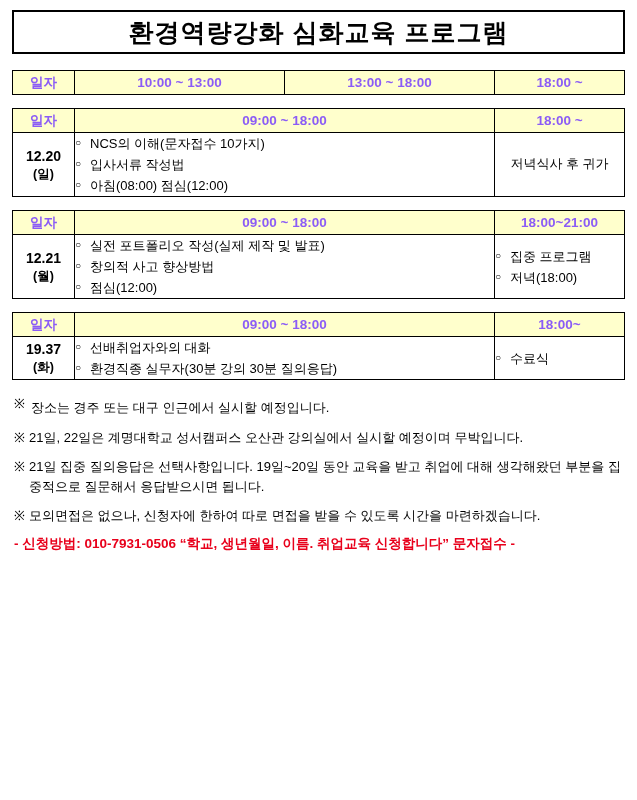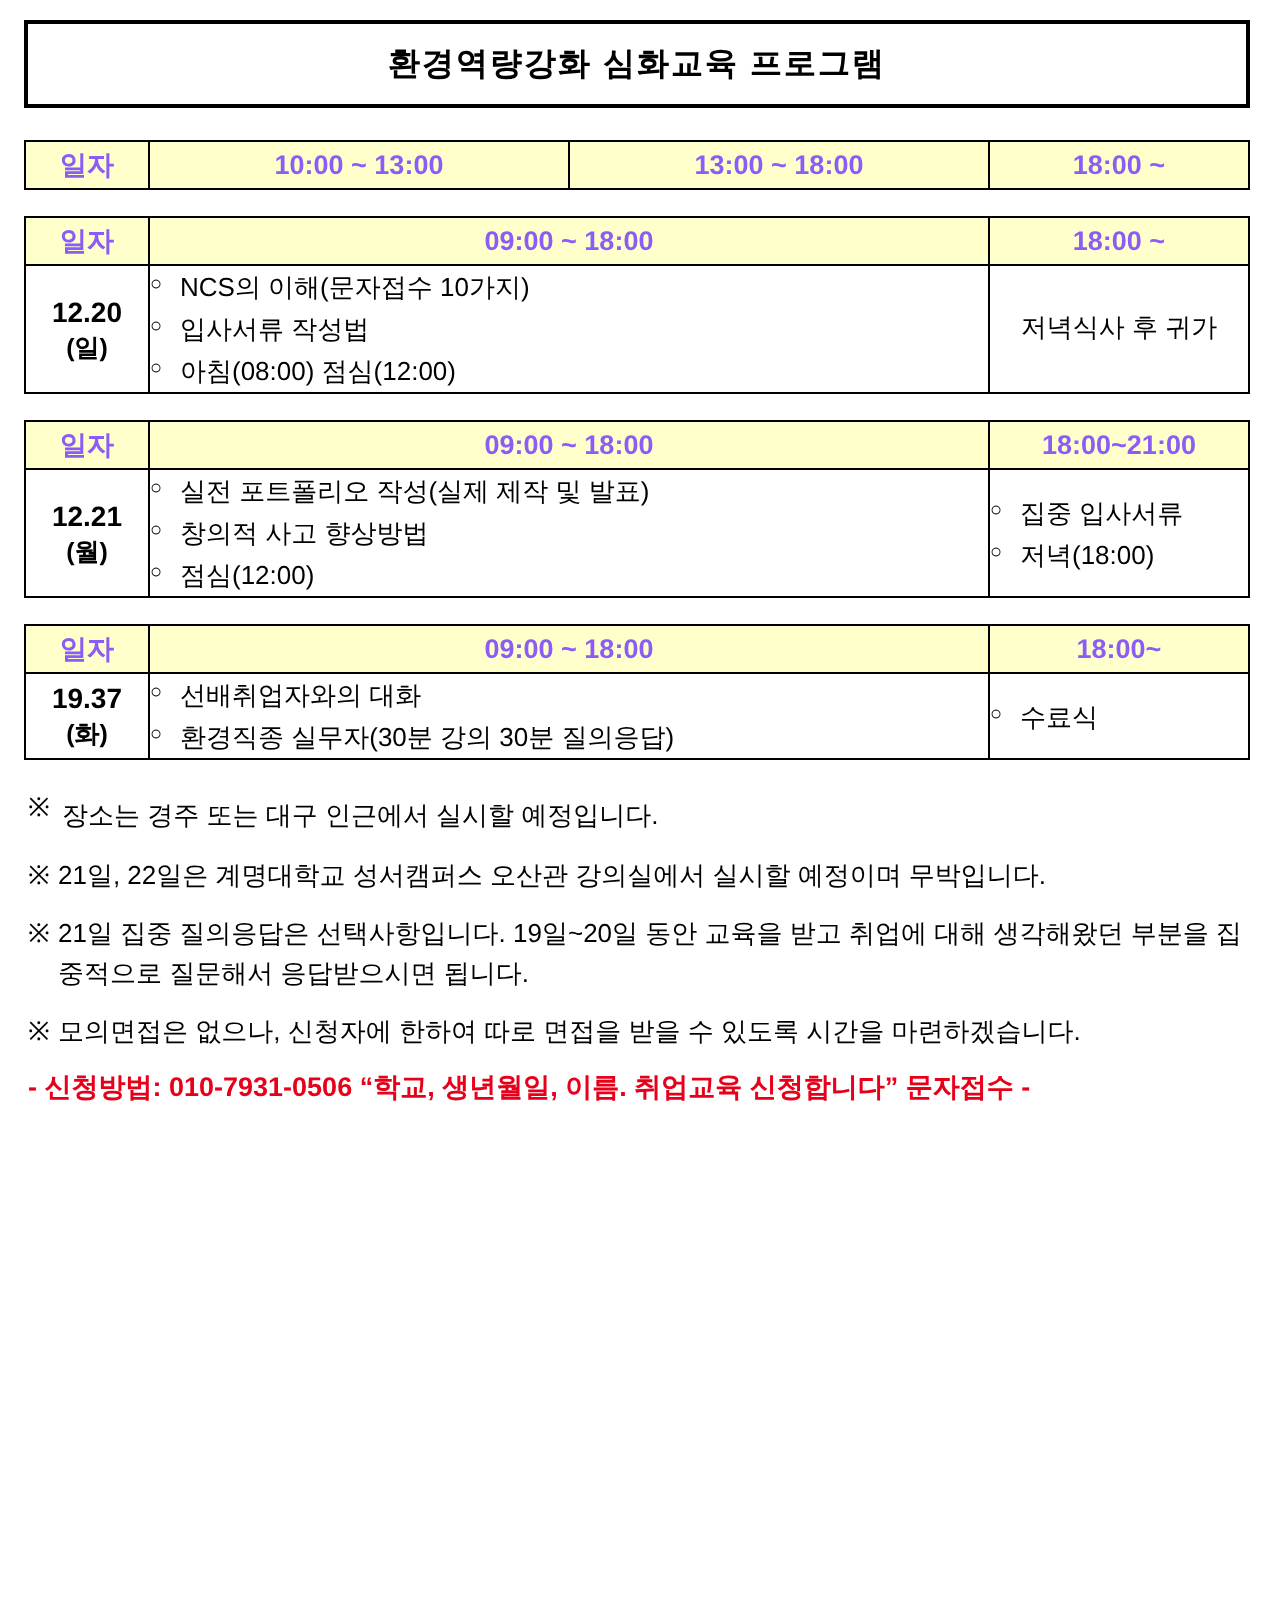--- a/index.html
+++ b/index.html
@@ -18,21 +18,21 @@
   
   .title-box {
     border: 2px solid #000;
     height: 44px;
     display: flex;
     align-items: center;
     justify-content: center;
     margin-bottom: 16px;
   }
   .title-text {
-    font-size: 16px;
+    font-size: 25px;
     font-weight: bold;
     letter-spacing: 1px;
     color: #000;
   }
   
   .sched {
     width: 100%;
     border-collapse: collapse;
     margin-bottom: 13px;
     table-layout: fixed;
@@ -198,21 +198,21 @@
       </td>
       <td class="list-cell">
         <ul>
           <li>실전 포트폴리오 작성(실제 제작 및 발표)</li>
           <li>창의적 사고 향상방법</li>
           <li>점심(12:00)</li>
         </ul>
       </td>
       <td class="list-cell center-list">
         <ul>
-          <li>집중 입사서류</li>
+          <li>집중 프로그램</li>
           <li>저녁(18:00)</li>
         </ul>
       </td>
     </tr>
   </tbody>
     </table>
 
   <table class="sched">
     <colgroup>
         <col class="col-date">

